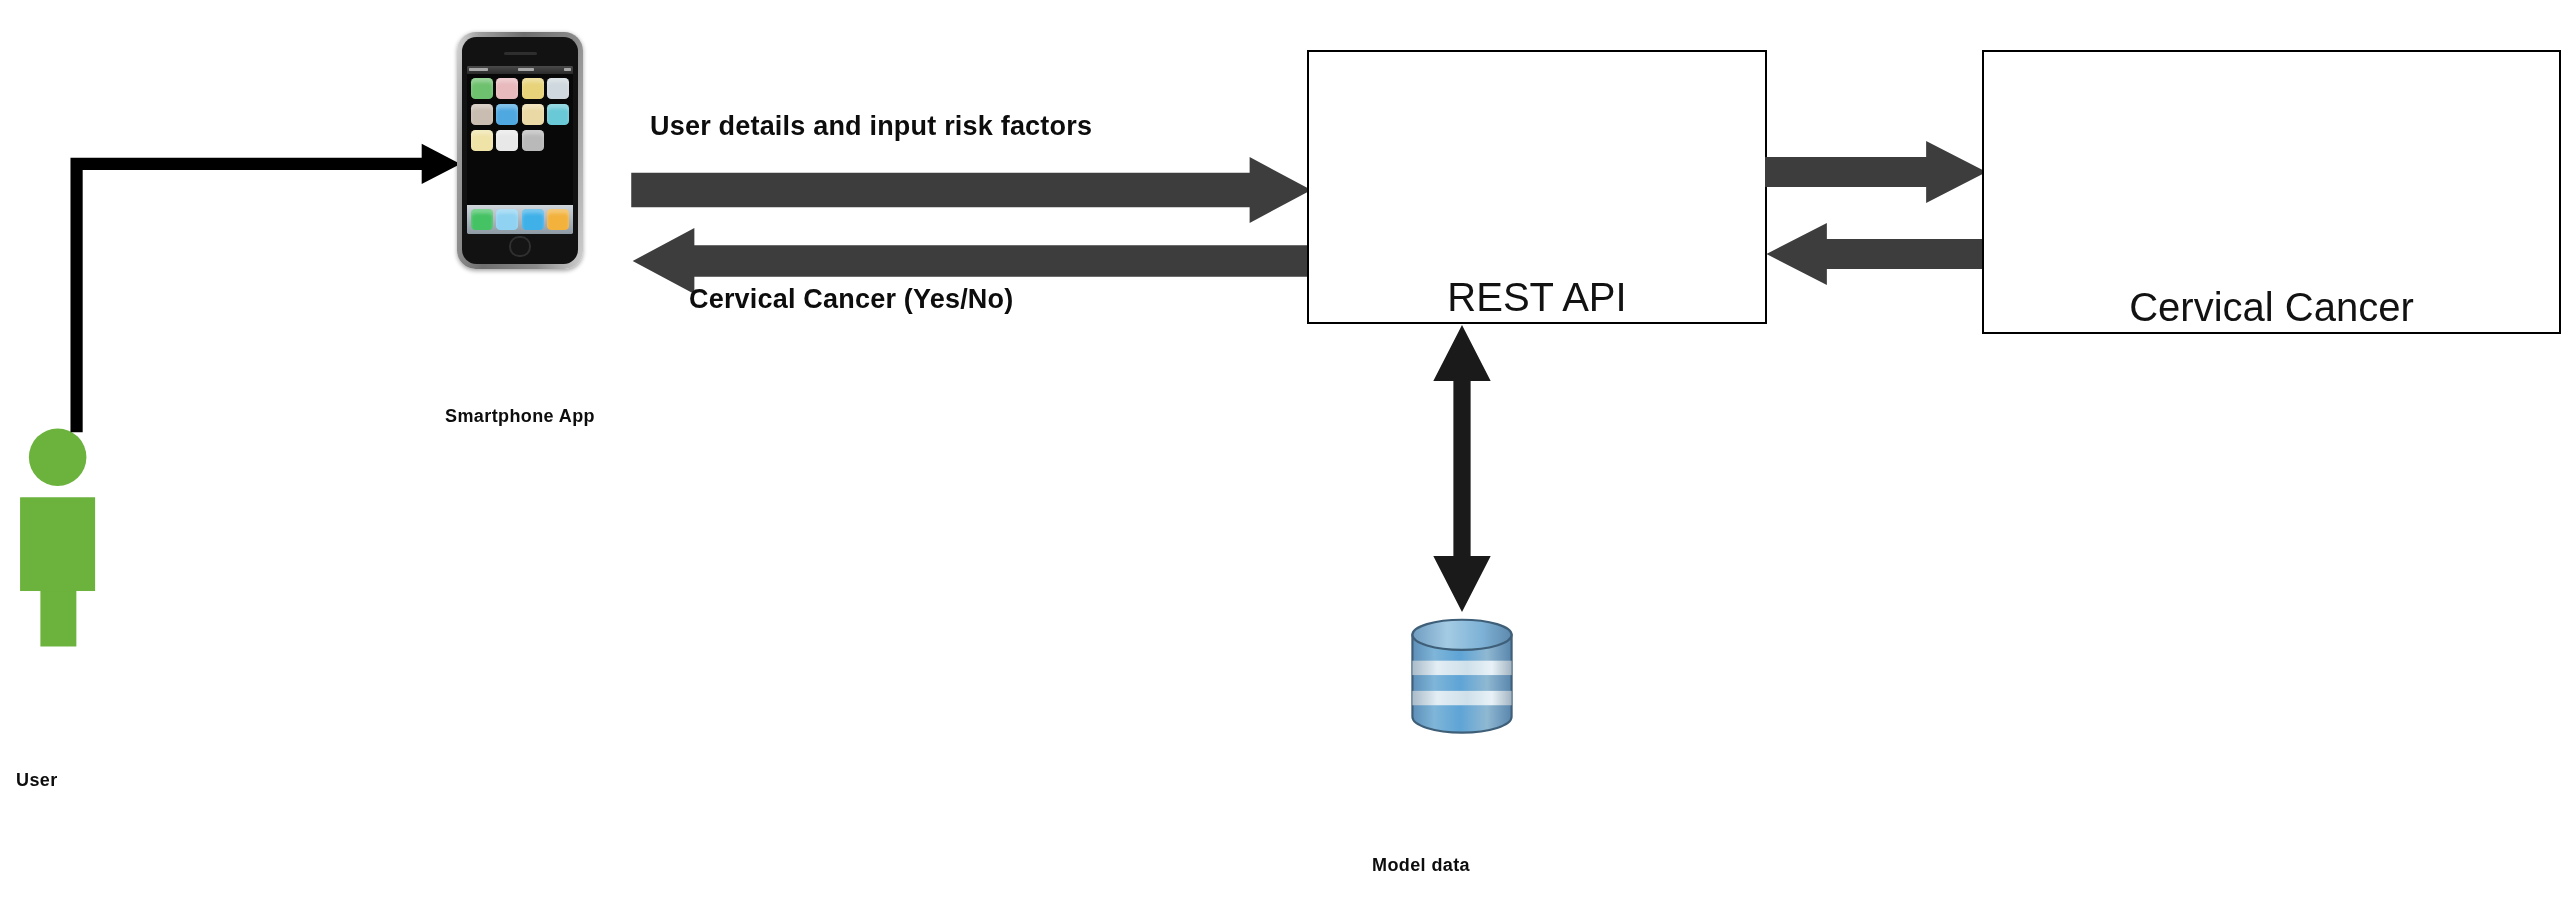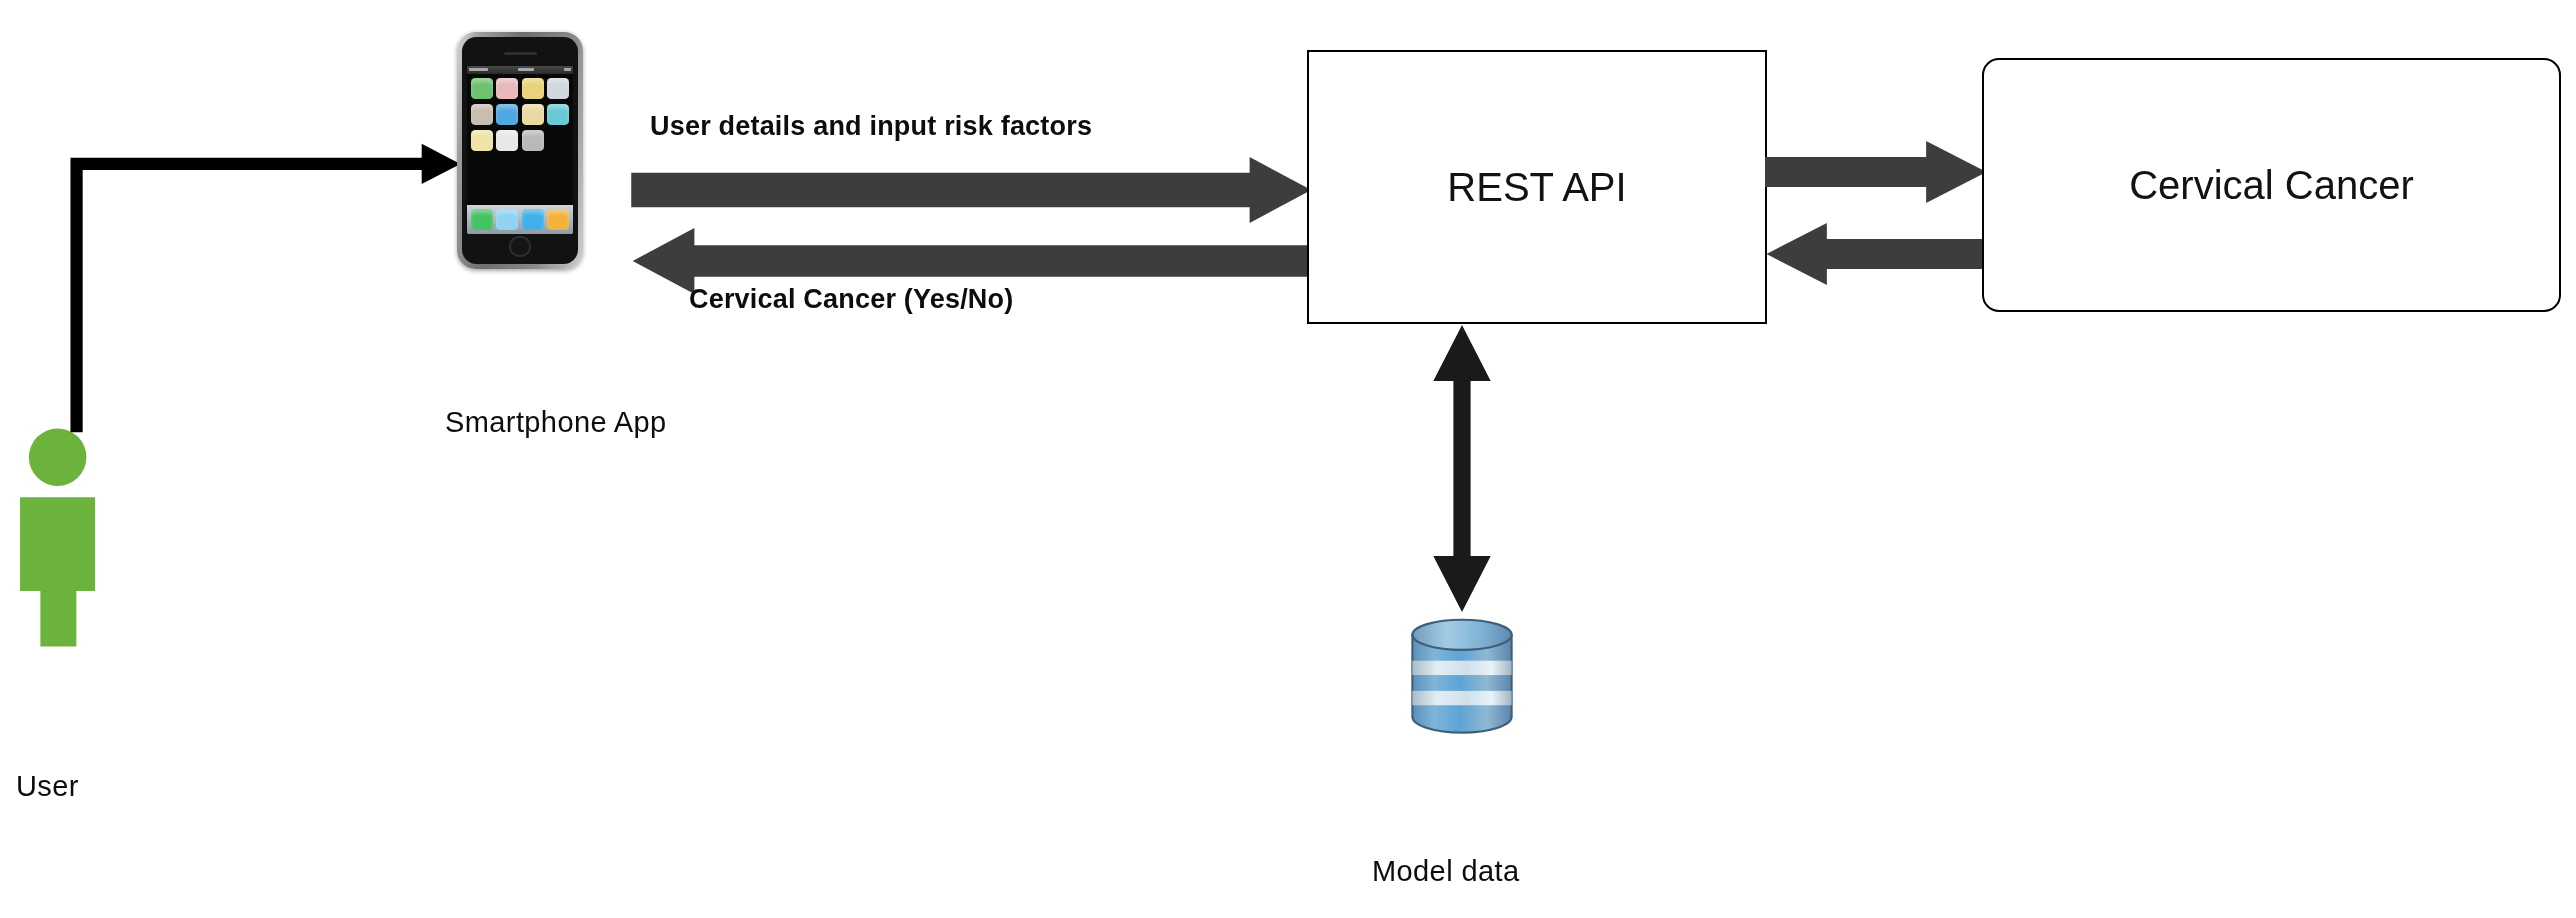--- a/index.html
+++ b/index.html
@@ -14,22 +14,22 @@
     position: relative;
     width: 2576px;
     height: 919px;
     background: #ffffff;
     overflow: hidden;
   }
   .abs { position: absolute; }
 
   
   .node-label {
-    font-weight: normal;
-    font-size: 29px;
+    font-weight: bold;
+    font-size: 18px;
     color: #0d0d0d;
     letter-spacing: 0.4px;
     white-space: nowrap;
   }
   .edge-label {
     font-weight: bold;
     font-size: 27px;
     color: #0d0d0d;
     letter-spacing: 0.2px;
     white-space: nowrap;
@@ -41,21 +41,21 @@
     line-height: 1.22;
     font-weight: normal;
     width: 100%;
   }
 
   
   .proc-box {
     border: 2.9px solid #000000;
     background: #ffffff;
     display: flex;
-    align-items: center;
+    align-items: flex-end;
     justify-content: center;
     box-sizing: border-box;
   }
 
   
   .user-figure { width: 126px; height: 223px; }
 
   
   .phone-body {
     width: 126px;
@@ -241,21 +241,21 @@
       <path d="M0 22 L224 22 L224 0 L308 43 L224 86 L224 64 L0 64 Z" fill="#3d3d3d"></path>
     </svg>
   </div>
 
   <div class="abs" style="left:1765px; top:223px; width:223px; height:62px;">
     <svg width="223" height="62" class="arrow-svg" viewBox="0 0 310 86">
       <path d="M310 22 L86 22 L86 0 L2 43 L86 86 L86 64 L310 64 Z" fill="#3d3d3d"></path>
     </svg>
   </div>
 
-  <div class="abs proc-box" style="left:1982px; top:58px; width:579px; height:254px;border-radius:17px;">
+  <div class="abs proc-box" style="left:1982px; top:50px; width:579px; height:284px;">
     <div class="box-text">
       <div>Cervical Cancer</div>
     </div>
   </div>
 
   <div class="abs" style="left:1426px; top:325px; width:72px; height:287px;">
     <svg width="72" height="287" class="arrow-svg" viewBox="0 0 100 400">
       <path d="M50 0 L90 78 L62 78 L62 322 L90 322 L50 400 L10 322 L38 322 L38 78 L10 78 Z" fill="#1a1a1a"></path>
     </svg>
   </div>

